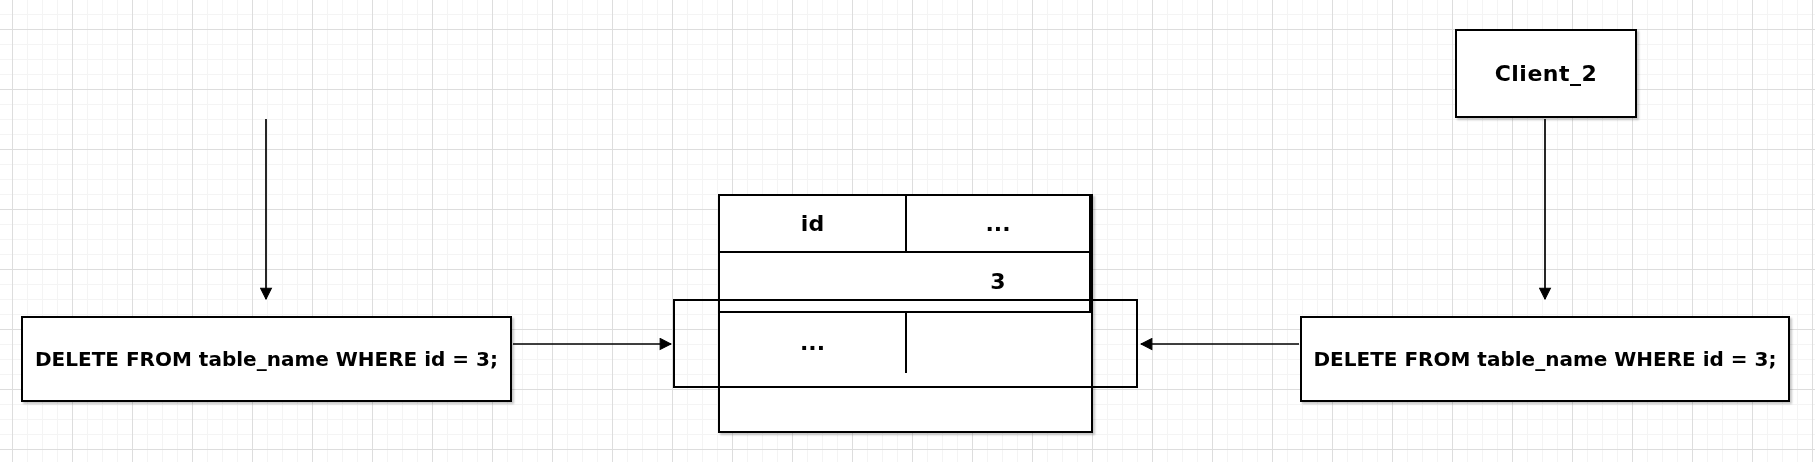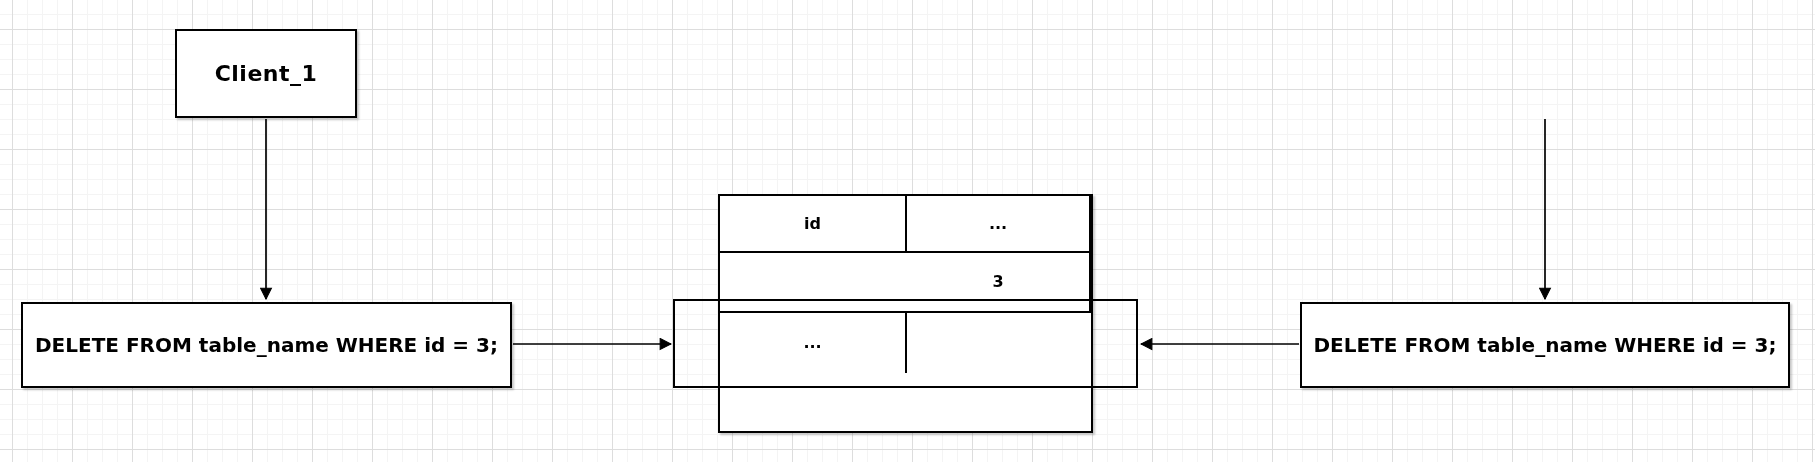--- a/index.html
+++ b/index.html
@@ -28,56 +28,56 @@
     box-sizing:border-box;
     background:var(--fill);
     border:2px solid var(--stroke);
     display:flex;align-items:center;justify-content:center;
     box-shadow:2px 2px 2px rgba(0,0,0,0.22);
   }
   .client-box{width:182px;height:89px;font-size:22px;font-weight:600;}
   .client-box span{letter-spacing:0.5px;}
   #client1{left:175px;top:29px;}
   #client2{left:1455px;top:29px;}
-  .sql-box{height:86px;top:302px;font-size:20px;font-weight:700;white-space:nowrap;}
+  .sql-box{height:86px;top:316px;font-size:20px;font-weight:700;white-space:nowrap;}
   #sqlLeft{left:21px;width:491px;}
   #sqlRight{left:1300px;width:490px;}
   .db-table{
     position:absolute;left:718px;top:194px;width:375px;height:239px;
     box-sizing:border-box;background:var(--fill);
     border:2px solid var(--stroke);
     box-shadow:2px 2px 2px rgba(0,0,0,0.22);
     display:grid;
     grid-template-columns:187px 1fr;
     grid-template-rows:57px 60px 60px 1fr;
   }
   .cell{
     display:flex;align-items:center;justify-content:center;
-    font-size:16px;font-weight:600;line-height:1;
+    font-size:22px;font-weight:600;line-height:1;
     box-sizing:border-box;
   }
   .cell.c0{border-right:2px solid var(--stroke);}
   .cell.rb{border-bottom:2px solid var(--stroke);}
   .highlight-rect{
     position:absolute;left:673px;top:299px;width:465px;height:89px;
     box-sizing:border-box;border:2px solid var(--stroke);
     background:transparent;
   }
   .connectors{position:absolute;left:0;top:0;pointer-events:none;}
   .connectors line{stroke:var(--stroke);stroke-width:1.7;}
 </style>
 </head>
 <body>
 
 <div class="canvas">
 
-  <div class="shape client-box" id="client1">
-    <span>Client_1</span>
+
+  <div class="shape client-box" id="client2">
+    <span>Client_2</span>
   </div>
-
 
   <div class="shape sql-box" id="sqlLeft">
     <span>DELETE FROM table_name WHERE id = 3;</span>
   </div>
 
   <div class="shape sql-box" id="sqlRight">
     <span>DELETE FROM table_name WHERE id = 3;</span>
   </div>
 
   <div class="db-table">

